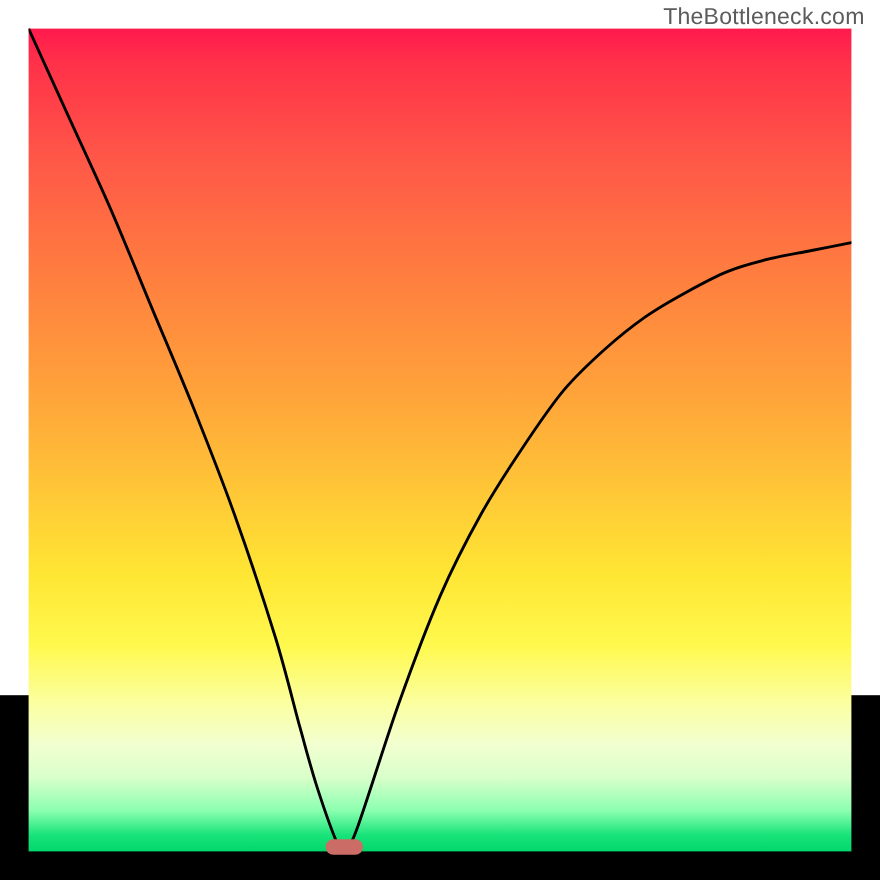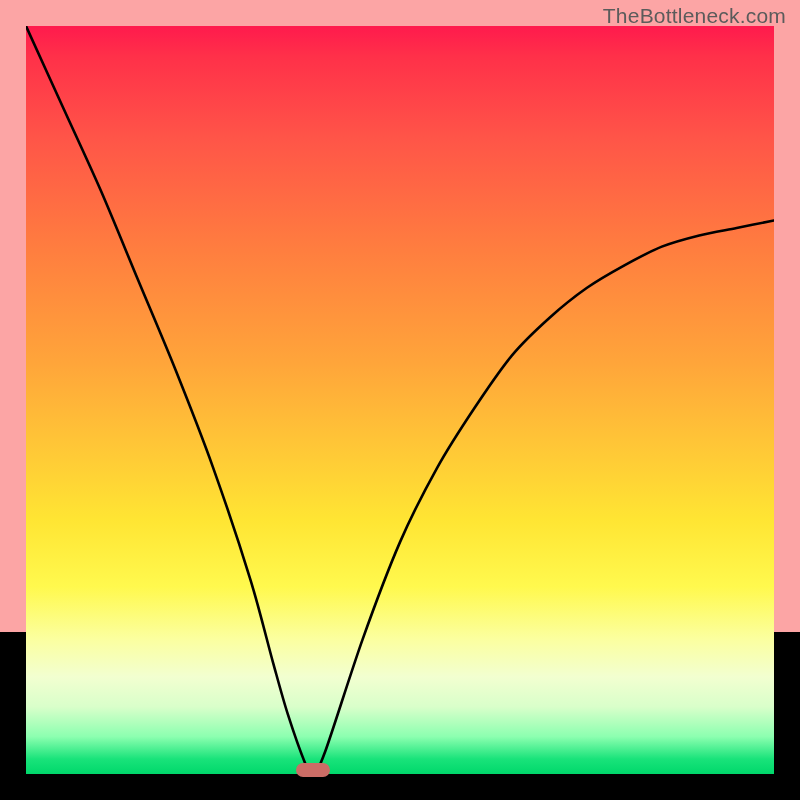--- a/index.html
+++ b/index.html
@@ -7,21 +7,21 @@
     padding: 0;
     width: 800px;
     height: 800px;
     overflow: hidden;
     background: #000;
   }
   .container {
     position: relative;
     width: 800px;
     height: 632px;
-    background: #fca5a5;
+    background: #ffffff;
   }
   .plot-area {
     position: absolute;
     left: 26px;
     top: 26px;
     width: 748px;
     height: 748px;
     background: linear-gradient(
       to bottom,
       #ff1a4d 0%,

